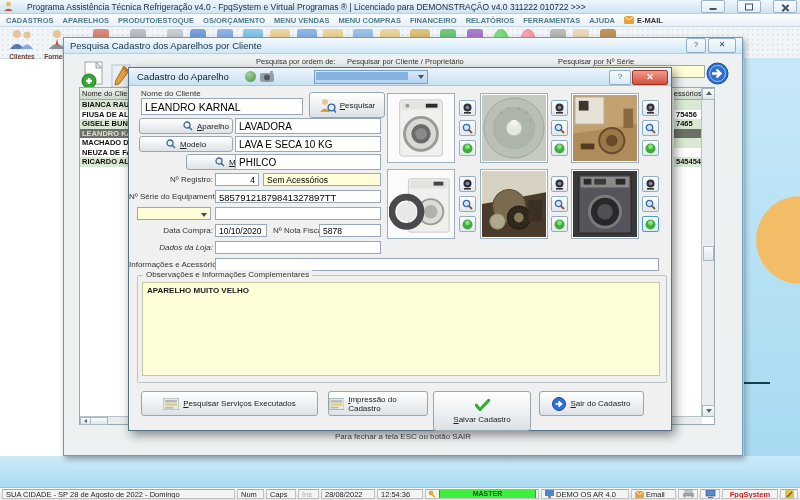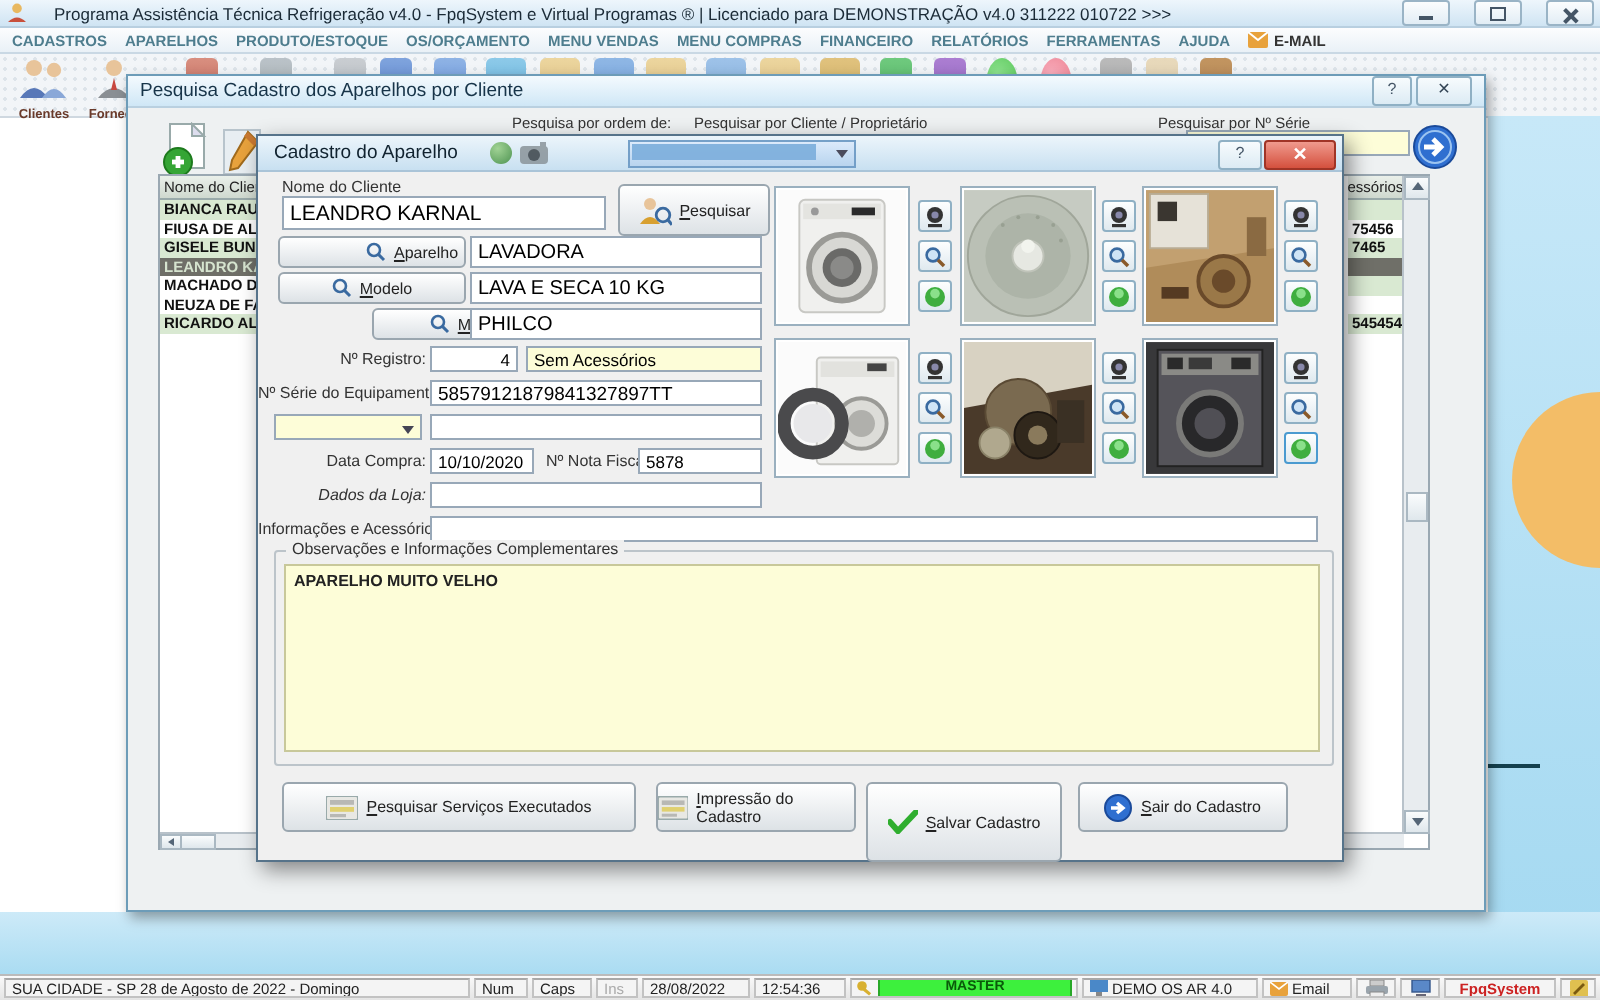--- a/index.html
+++ b/index.html
@@ -171,21 +171,21 @@
     <div class="abs" style="left:46px;top:25px;width:22px;height:26px;">
       <svg width="22" height="26" viewBox="0 0 22 26">
           <rect x="2" y="2" width="18" height="22" fill="#e8eef2" stroke="#b8c4cc"></rect>
           <path d="M14 3 L19 8 L9 21 L5 22 L6 17 Z" fill="#e8a23c" stroke="#a06a1c"></path>
           <path d="M14 3 L19 8 L17 10 L12 5 Z" fill="#c87830"></path>
         </svg>
     </div>
 
     <div class="abs hdr-label" style="left:192px;top:19px;">Pesquisa por ordem de:</div>
     <div class="abs hdr-label" style="left:283px;top:19px;">Pesquisar por Cliente / Proprietário</div>
-    <div class="abs hdr-label" style="left:515px;top:19px;">Pesquisar por Nº Série</div>
+    <div class="abs hdr-label" style="left:494px;top:19px;">Pesquisar por Nº Série</div>
 
     <div class="abs tf yellow" style="left:529px;top:27px;width:112px;"></div>
     <div class="abs" style="left:642px;top:24px;width:23px;height:23px;">
       <svg width="23" height="23" viewBox="0 0 23 23">
           <circle cx="11.5" cy="11.5" r="10.5" fill="#2f6fd0" stroke="#1a4a9a"></circle>
           <circle cx="11.5" cy="11.5" r="8" fill="none" stroke="#9cc4f0" stroke-width="1"></circle>
           <path d="M6 11.5 L13 11.5 M10.5 7.5 L14.5 11.5 L10.5 15.5" stroke="#fff" stroke-width="2.4" fill="none"></path>
         </svg>
     </div>
 
@@ -224,20 +224,21 @@
       </div>
 
       <div class="hsb">
         <div class="sb-btn" style="left:0;top:0;width:9px;height:6px;">
             <div class="tri-left"></div>
           </div>
         <div class="sb-btn" style="left:10px;top:0;width:16px;height:6px;"></div>
       </div>
     </div>
 
+    <div class="abs" style="left:0;top:394px;width:100%;text-align:center;font-size:8px;color:#444;">Para fechar a tela ESC ou botão SAIR</div>
   </div>
 
   <div class="abs" id="dlg">
     <div id="dlg-title">
 
       <div style="position:absolute;left:116px;top:3px;width:11px;height:11px;border-radius:50%;background:radial-gradient(circle at 35% 30%,#9ad08a,#3f8a3f);opacity:.9;"></div>
       <svg style="position:absolute;left:131px;top:3px;opacity:.85;" width="14" height="12" viewBox="0 0 14 12">
           <rect x="0" y="2" width="14" height="9" rx="2" fill="#8a949a"></rect>
           <circle cx="7" cy="6.5" r="3" fill="#3a4248"></circle>
           <rect x="10" y="0" width="3" height="3" fill="#8a949a"></rect>
@@ -525,21 +526,21 @@
     </div>
     <div class="pbtn" style="left:199px;top:323px;width:100px;height:25px;">
       <svg width="16" height="12" viewBox="0 0 16 12">
           <rect x="0" y="0" width="16" height="12" rx="1" fill="#e8e8e4" stroke="#9aa"></rect>
           <rect x="2" y="2" width="12" height="2.4" fill="#b8b8b4"></rect>
           <rect x="2" y="5.5" width="12" height="2.4" fill="#e0d070"></rect>
           <rect x="2" y="9" width="8" height="1.6" fill="#b8b8b4"></rect>
         </svg>
       <span class="bl">Impressão do Cadastro</span>
     </div>
-    <div class="pbtn" style="left:304px;top:323px;width:98px;height:40px;">
+    <div class="pbtn" style="left:304px;top:323px;width:98px;height:40px;flex-direction:column;">
       <svg width="15" height="12" viewBox="0 0 15 12">
           <path d="M1 6 L5 10.5 L14 1" stroke="#2fae2f" stroke-width="3" fill="none" stroke-linecap="round"></path>
         </svg>
       <span class="bl">Salvar Cadastro</span>
     </div>
     <div class="pbtn" style="left:410px;top:323px;width:105px;height:25px;">
       <svg width="14" height="14" viewBox="0 0 14 14">
           <circle cx="7" cy="7" r="6.5" fill="#2f6fd0" stroke="#1a4a9a"></circle>
           <path d="M3.5 7 L8.5 7 M6.5 4.5 L9.5 7 L6.5 9.5" stroke="#fff" stroke-width="1.7" fill="none"></path>
         </svg>

